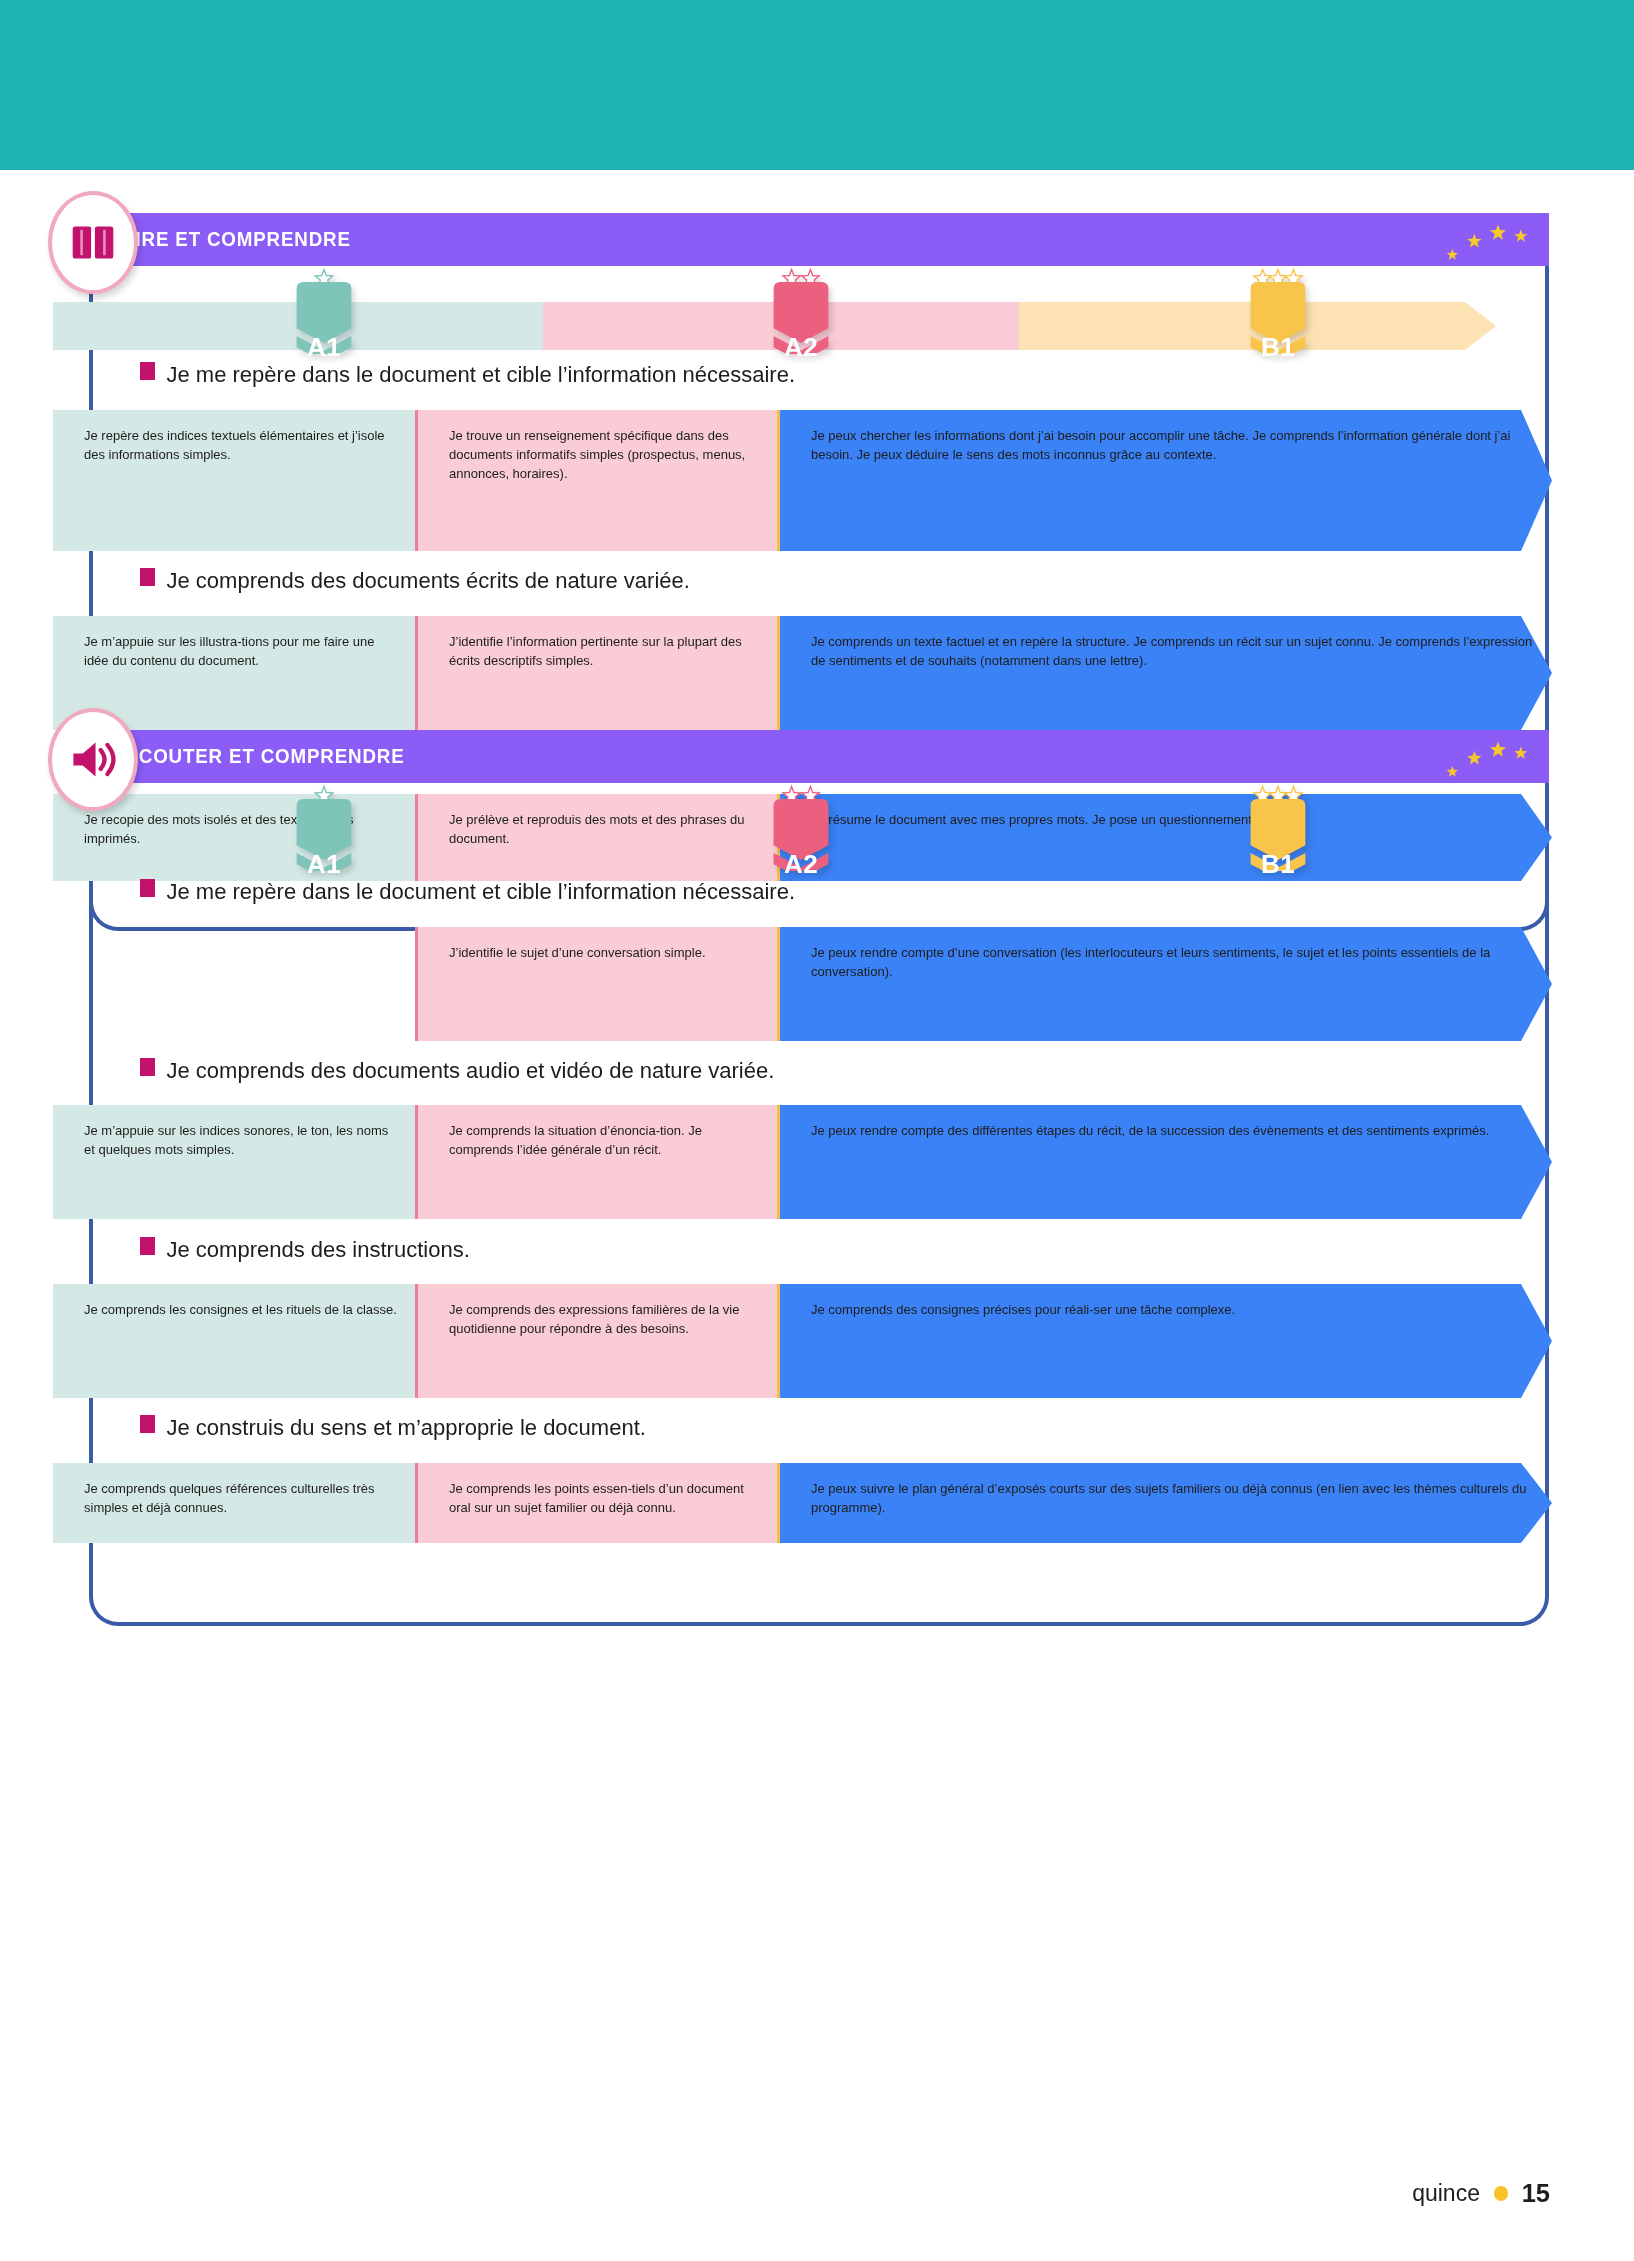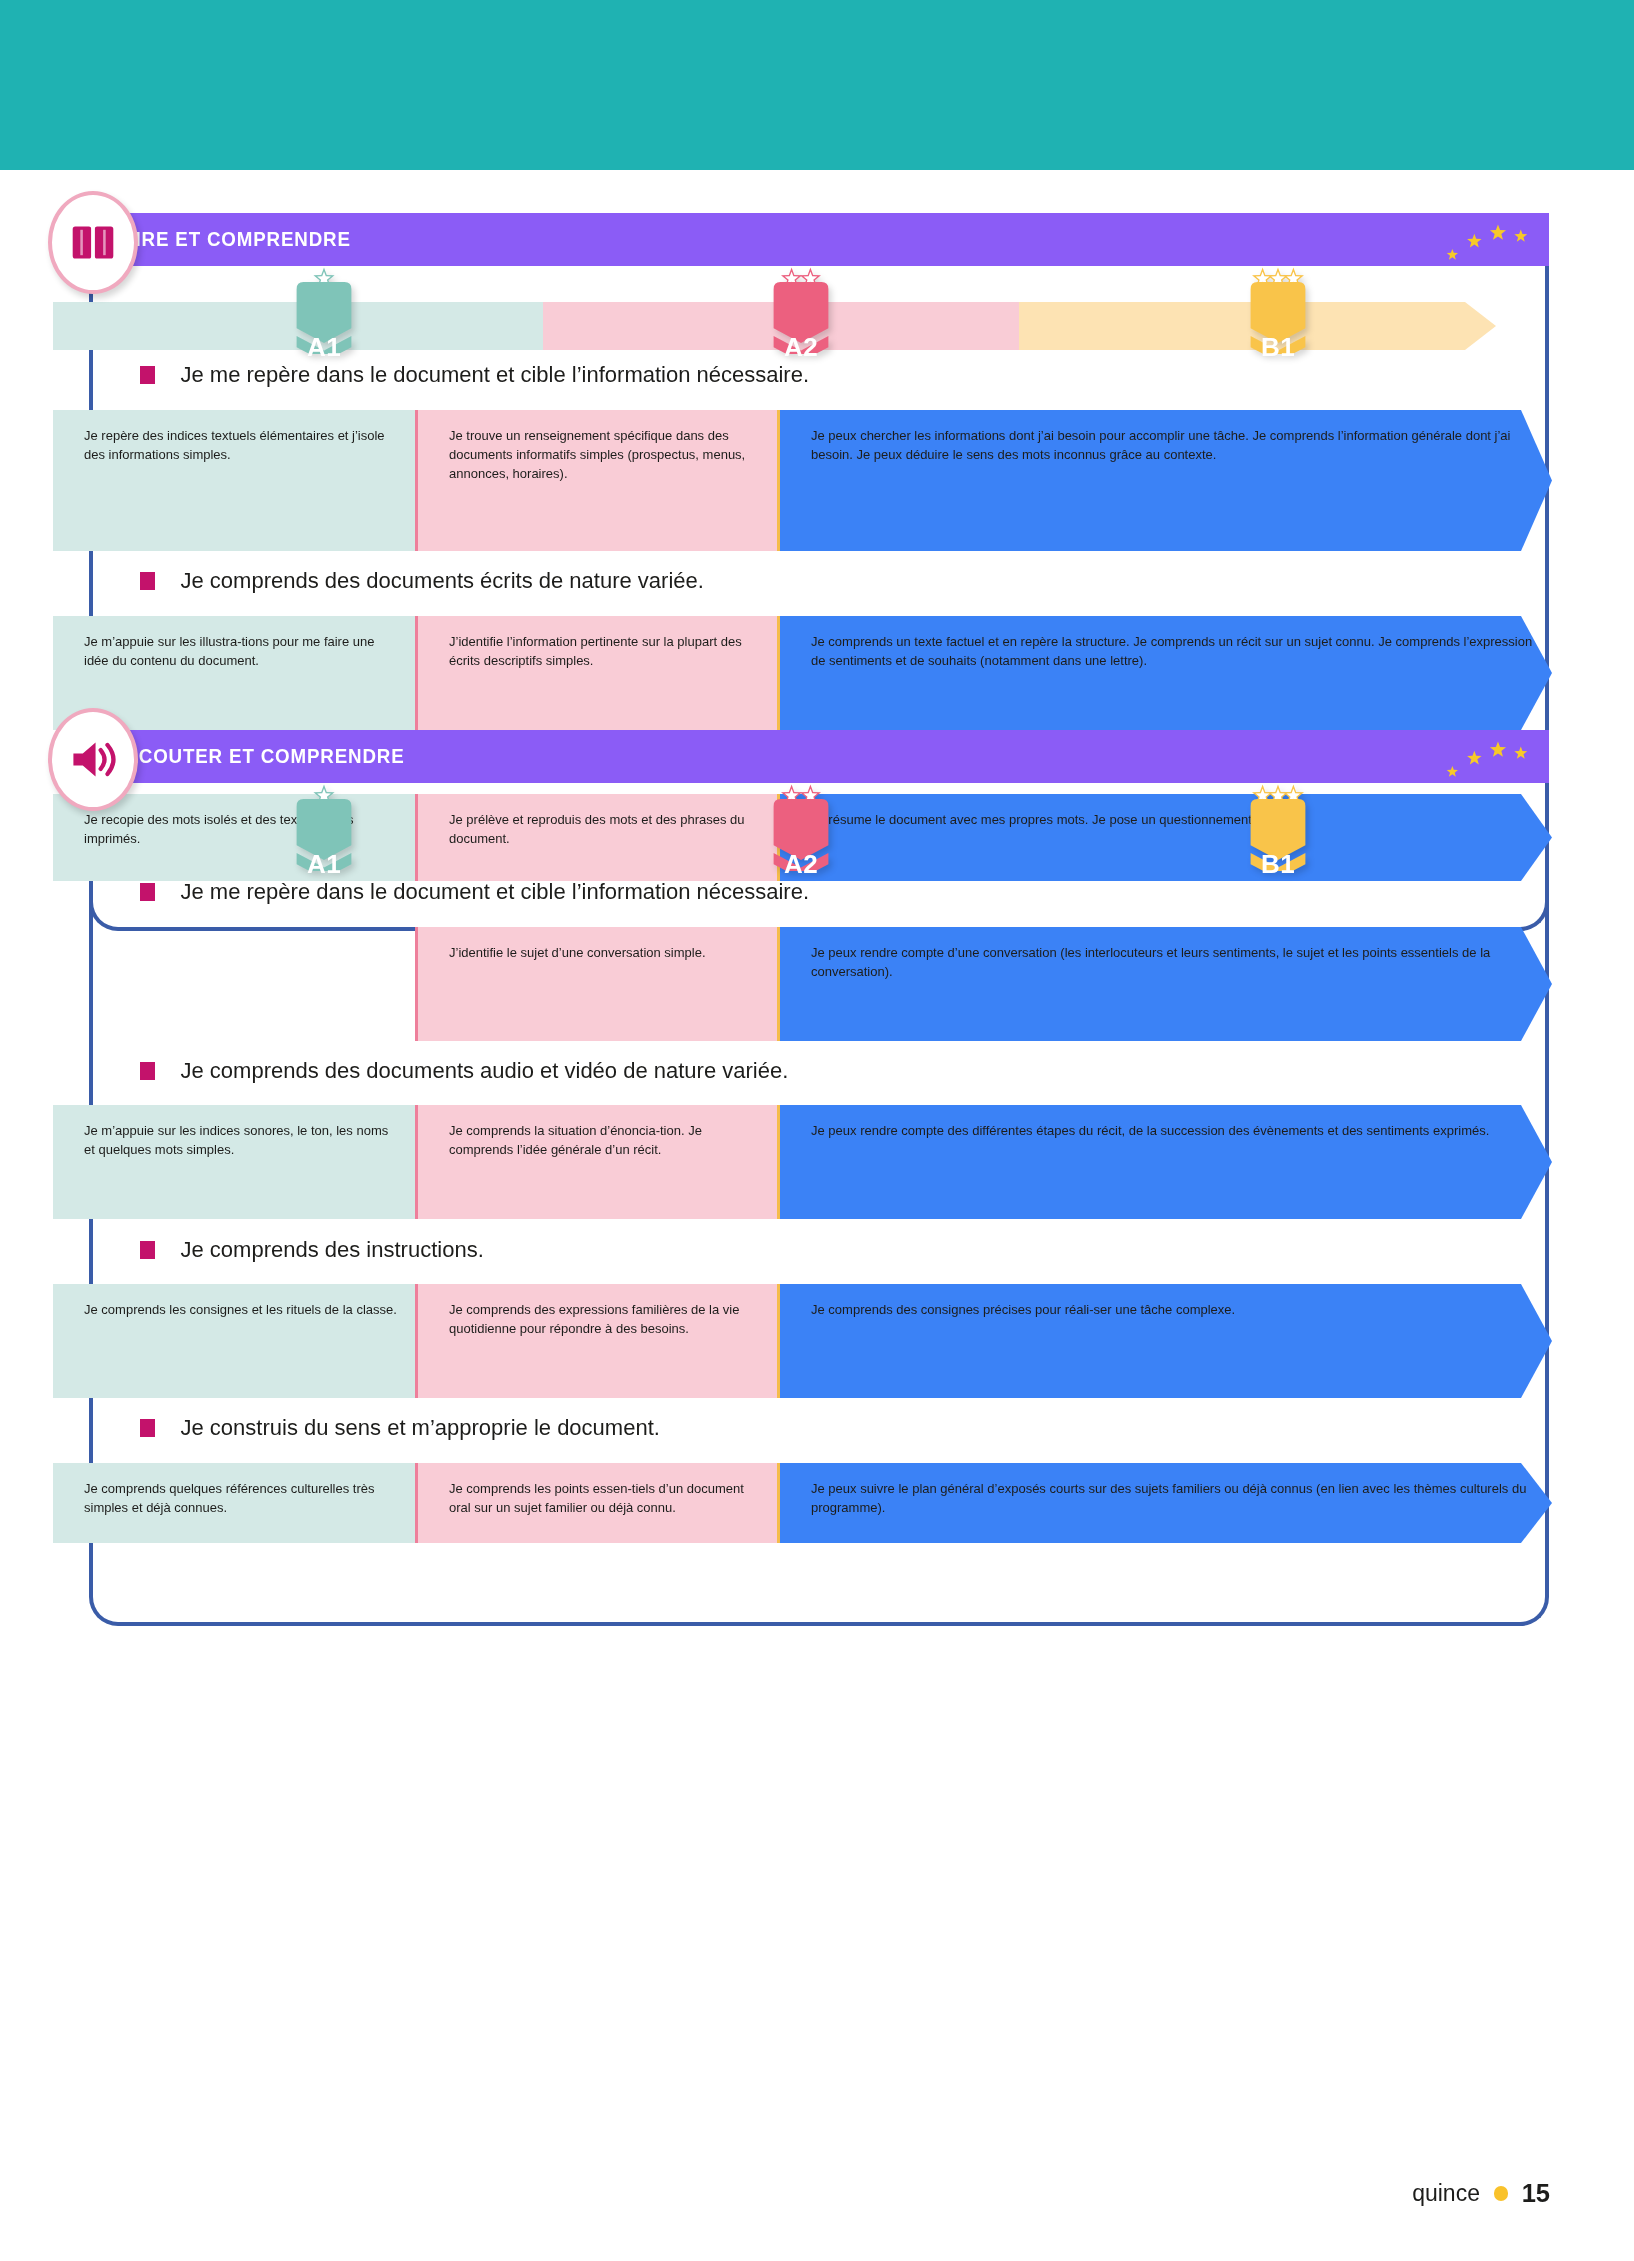--- a/index.html
+++ b/index.html
@@ -60,21 +60,21 @@
   .badge svg{display:block;filter:drop-shadow(3.4px 4.3px 3.4px rgba(0,0,0,.16));}
   .badge .lbl{
     position:absolute;left:0;width:72px;top:35px;text-align:center;
     color:#ffffff;font-weight:bold;font-size:26px;letter-spacing:0.4px;
     pointer-events:none;
     margin-top:32px;
   }
 
   
   .comp-head{
-    position:absolute;display:flex;align-items:center;gap:26px;
+    position:absolute;display:flex;align-items:flex-start;gap:12px;
     font-size:22px;color:#1d1d1b;white-space:nowrap;z-index:3;
   }
   .comp-bullet{width:14.5px;height:18px;background:#c3126b;flex:0 0 auto;}
 
   
   .row{position:absolute;left:-36px;width:1498px;z-index:2;}
   .cell{position:absolute;top:0;bottom:0;box-sizing:border-box;
         padding:17px 15.3px 15.3px 31px;}
   .cell.a1{background:#d4e9e6;}
   .cell.a2{background:#f9ccd6;border-left:3.4px solid #ee7f9b;}

